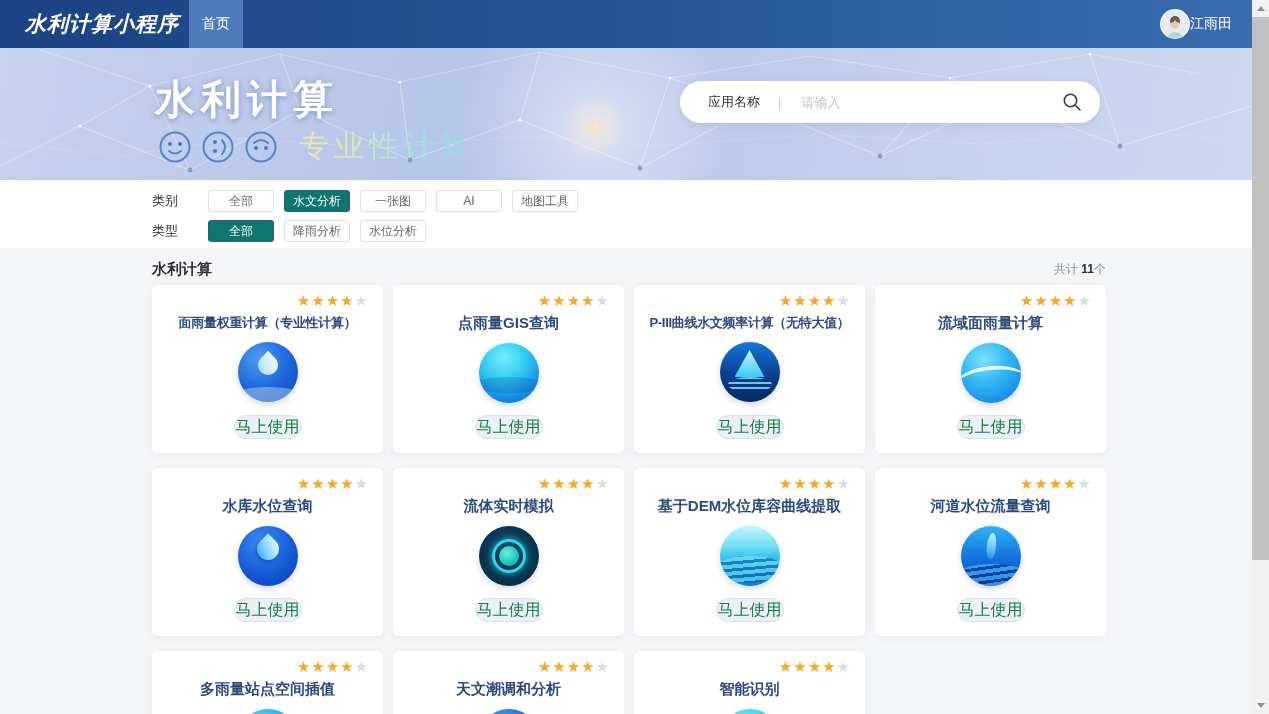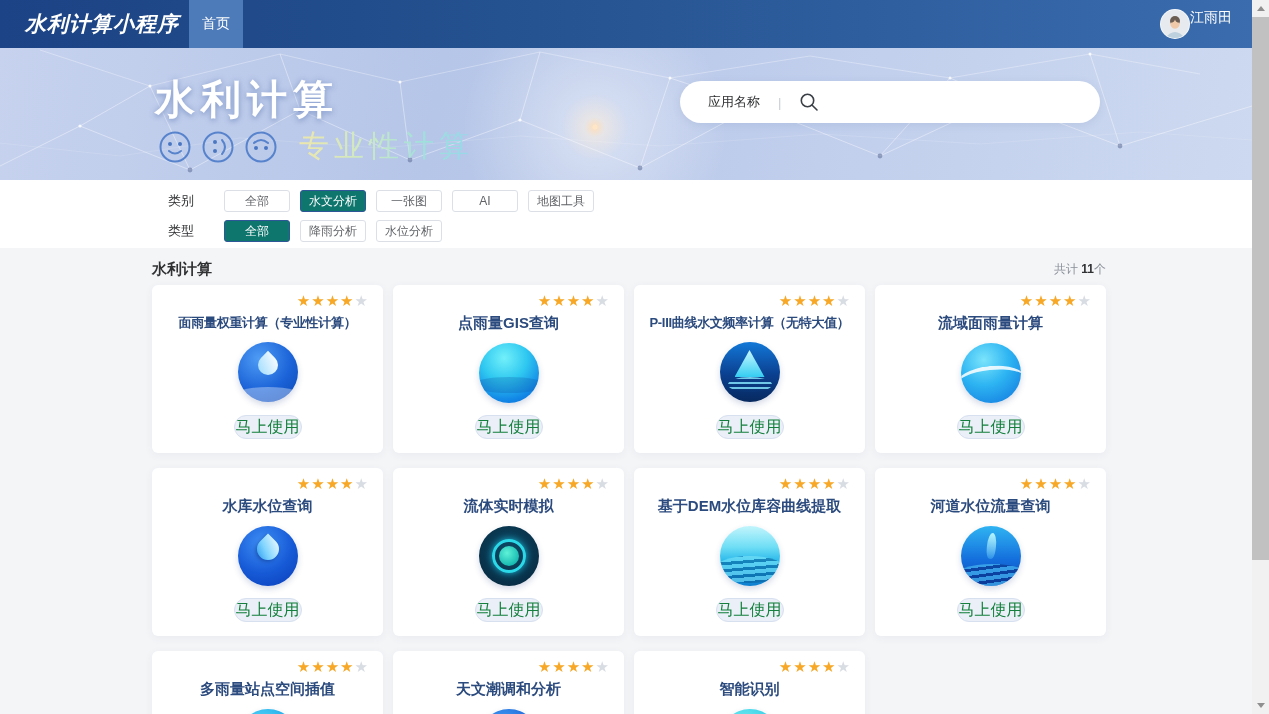--- a/index.html
+++ b/index.html
@@ -8,21 +8,21 @@
   .page{position:absolute;left:0;top:0;width:1252px;height:714px;overflow:hidden;}
 
   
   .navbar{position:relative;height:48px;background:linear-gradient(90deg,#1c4385 0%,#24518f 40%,#3a6cae 100%);
     display:flex;align-items:center;color:#fff;}
   .brand{margin-left:25px;font-size:21px;font-weight:800;font-style:italic;letter-spacing:1px;white-space:nowrap;}
   .nav-tabs{display:flex;height:48px;margin-left:10px;}
   .tab{height:48px;min-width:54px;display:flex;align-items:center;justify-content:center;
     font-size:14px;cursor:pointer;}
   .tab.active{background:#4d7ab8;}
-  .nav-user{margin-left:auto;margin-right:20px;display:flex;gap:0;cursor:pointer;}
+  .nav-user{margin-left:auto;margin-right:20px;display:flex;align-items:center;gap:0;cursor:pointer;}
   .avatar{width:28px;height:28px;border-radius:50%;background:#e9edf2;overflow:hidden;display:block;border:1px solid rgba(255,255,255,.7);}
   .nav-user .uname{font-size:14px;}
 
   
   .hero{position:relative;height:132px;overflow:hidden;
     background:
       radial-gradient(circle at 47.5% 60%, rgba(255,222,185,.95) 0, rgba(255,236,212,.4) 1.5%, rgba(255,255,255,0) 5%),
       radial-gradient(circle at 47.5% 60%, rgba(255,255,255,.45), rgba(255,255,255,0) 20%),
       linear-gradient(100deg,#c6d2ee 0%,#b6c6e8 35%,#bfcdec 60%,#cdd9f0 100%);}
   .hero svg.mesh{position:absolute;left:0;top:0;width:100%;height:100%;}
@@ -36,21 +36,21 @@
   .searchbar{position:absolute;left:680px;top:33px;width:420px;height:42px;background:#fff;border-radius:21px;
     display:flex;align-items:center;box-shadow:0 2px 8px rgba(70,95,150,.12);}
   .search-label{margin-left:28px;font-size:13px;color:#303133;white-space:nowrap;}
   .search-sep{margin:0 18px;color:#c8ccd4;font-size:13px;}
   .searchbar input{flex:1;border:none;outline:none;background:transparent;font-size:13px;color:#303133;
     font-family:inherit;min-width:0;}
   .searchbar input::placeholder{color:#c0c4cc;}
   .search-icon{width:20px;height:20px;margin-right:18px;cursor:pointer;flex:0 0 auto;}
 
   
-  .filter-band{background:#fff;height:68px;padding-top:10px;box-sizing:border-box;padding-left:16px;}
+  .filter-band{background:#fff;height:68px;padding-top:10px;box-sizing:border-box;}
   .filter-row{display:flex;align-items:center;margin-left:152px;height:22px;margin-bottom:8px;}
   .filter-label{width:40px;margin-right:16px;font-size:13px;color:#303133;}
   .filter-option{box-sizing:border-box;width:66px;height:22px;margin-right:10px;border:1px solid #dcdfe6;border-radius:3px;
     background:#fff;color:#606266;font-size:12px;display:flex;align-items:center;justify-content:center;
     cursor:pointer;white-space:nowrap;}
   .filter-option.selected{background:#0f766e;border-color:#2d5796;color:#fff;}
 
   
   .content{padding-top:9px;}
   .section-head{width:954px;margin-left:152px;display:flex;align-items:center;height:24px;margin-bottom:4px;}
@@ -189,20 +189,21 @@
           <circle cx="17" cy="17" r="14.5" fill="none" stroke="#4677c8" stroke-width="2"></circle>
           <circle cx="12" cy="18" r="2" fill="#3668bc"></circle>
             <circle cx="22" cy="18" r="2" fill="#3668bc"></circle>
           <path d="M10 13 q7 -6 14 0" fill="none" stroke="#4677c8" stroke-width="2" stroke-linecap="round"></path>
         </svg>
         <span class="hero-subtitle">专业性计算</span>
       </div>
       <div class="searchbar">
         <span class="search-label">应用名称</span>
         <span class="search-sep">|</span>
+        <input type="text" placeholder="请输入" style="">
         <svg class="search-icon" viewBox="0 0 20 20">
           <circle cx="8.5" cy="8.5" r="6.2" fill="none" stroke="#3a3f46" stroke-width="1.6"></circle>
           <line x1="13.2" y1="13.2" x2="18" y2="18" stroke="#3a3f46" stroke-width="1.6" stroke-linecap="round"></line>
         </svg>
       </div>
     </section>
 
     <section class="filter-band" id="filter-band">
   <div class="filter-row">
     <span class="filter-label">类别</span>

